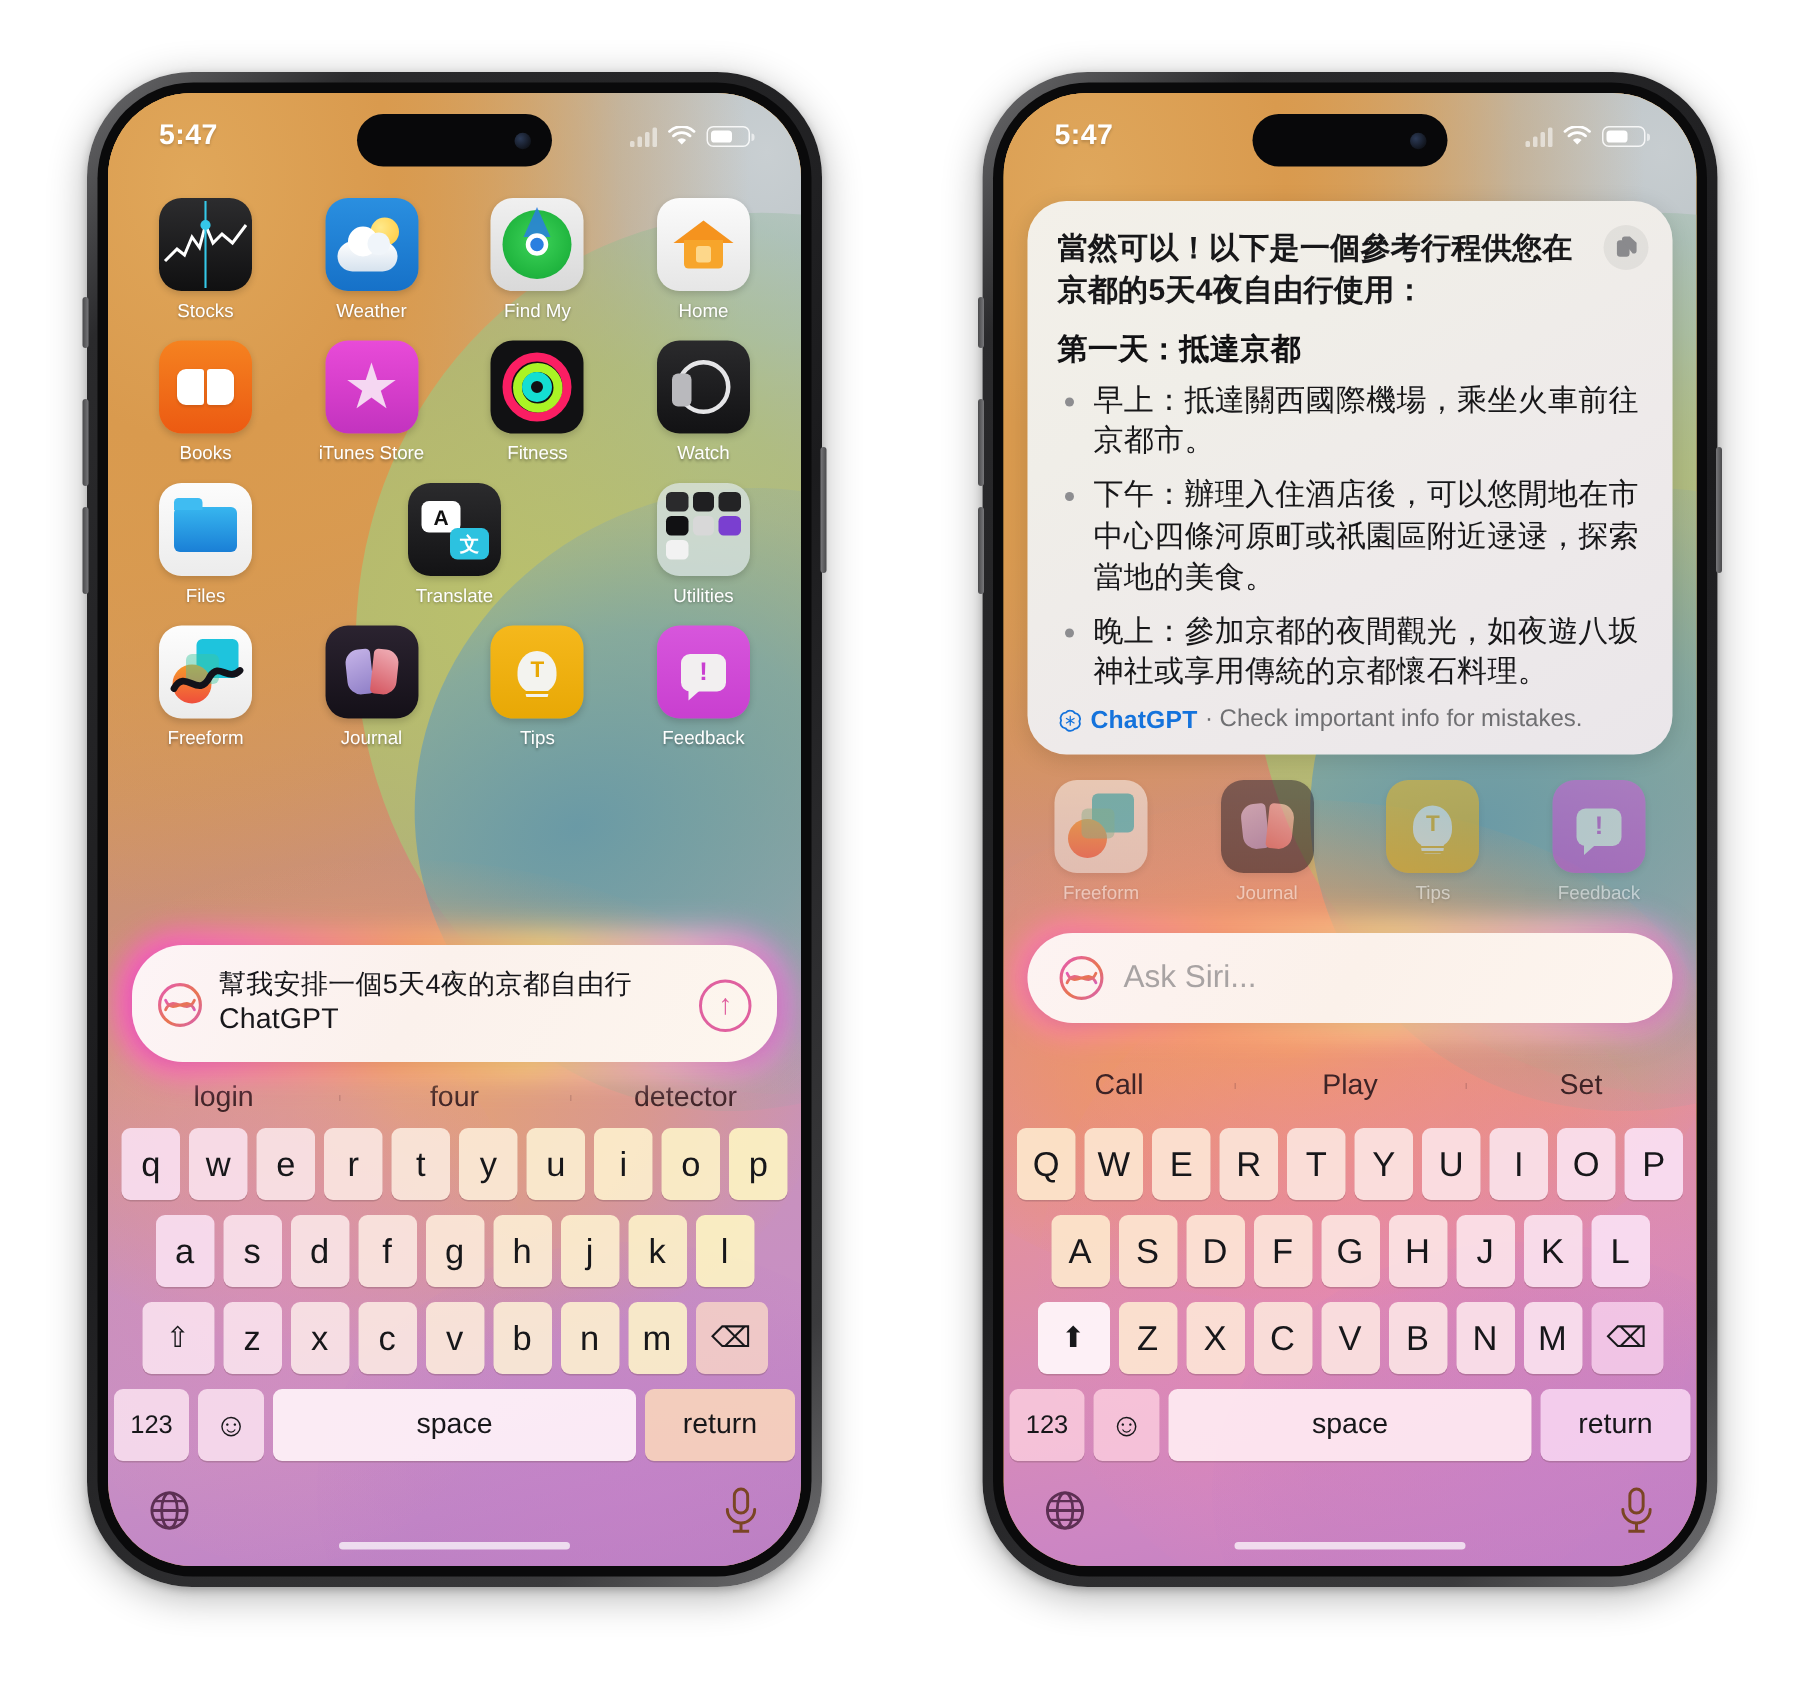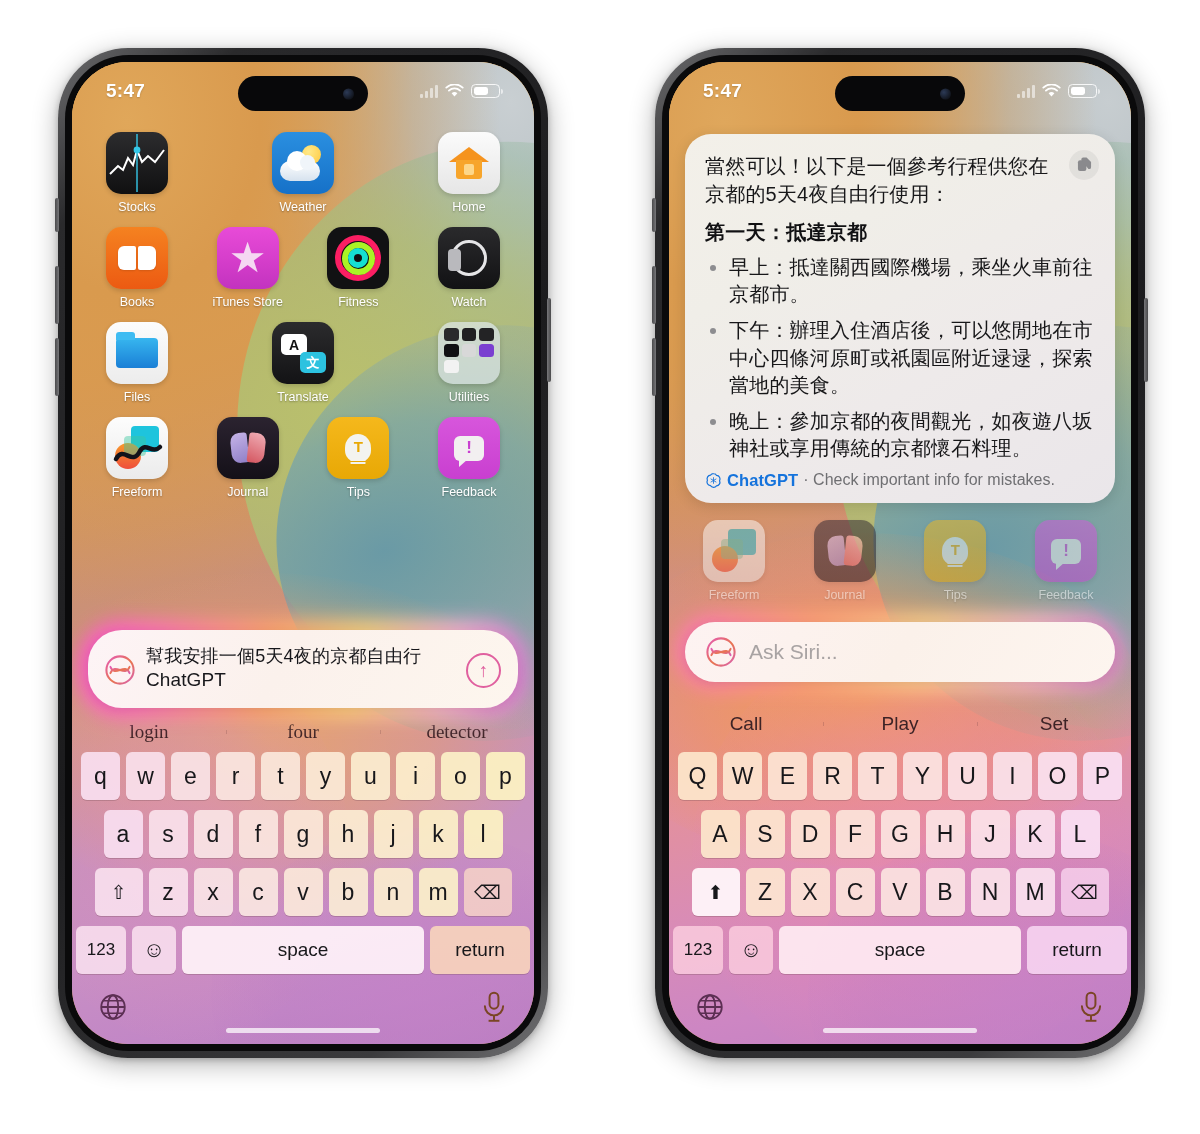--- a/index.html
+++ b/index.html
@@ -295,41 +295,41 @@
     border-radius: 26px;
     background: linear-gradient(150deg,#f3f0e9 0%,#f0eee8 30%,#eeeaea 62%,#eae6ea 100%);
     padding: 18px 18px 13px 20px;
     box-shadow: 0 3px 14px rgba(0,0,0,.13);
   }
   .gpt-copy {
     position: absolute; right: 16px; top: 16px; width: 30px; height: 30px;
     border-radius: 50%; background: rgba(0,0,0,.055);
     display: flex; align-items: center; justify-content: center;
   }
-  .gpt-intro { font-size: 20px; line-height: 1.42; color: #171719; padding-right: 34px; letter-spacing: .2px; }
+  .gpt-intro { font-size: 20px; line-height: 1.42; color: #171719; padding-right: 34px; letter-spacing: .2px; font-weight: bold; }
   .gpt-h { font-size: 20px; font-weight: 700; color: #111113; margin-top: 10px; letter-spacing: .3px; }
   .gpt-ul { list-style: none; margin-top: 8px; }
   .gpt-li {
     position: relative; padding-left: 24px; margin-bottom: 8px;
     font-size: 20px; line-height: 1.38; color: #171719; letter-spacing: .2px;
   }
   .gpt-li::before {
     content: ''; position: absolute; left: 5px; top: 11px;
     width: 6px; height: 6px; border-radius: 50%; background: #8d8d90;
   }
   .gpt-foot { display: flex; align-items: center; gap: 5px; margin-top: 6px; }
   .gpt-brand { color: #1573dc; font-weight: 700; font-size: 16.5px; letter-spacing: .1px; }
   .gpt-note { color: #6f6f72; font-size: 16px; }
 
   
   .predict {
     position: absolute; left: 0; right: 0; height: 44px; z-index: 20;
     display: flex; align-items: center;
   }
-  #predict-1 { top: 648px; font-family: Liberation Serif, serif; }
+  #predict-1 { top: 648px; }
   #predict-2 { top: 640px; }
   .pred-cell {
     flex: 1; display: flex; align-items: center; justify-content: center;
     font-size: 19px; color: #3d2326; position: relative;
   }
   .pred-cell + .pred-cell::before {
     content: ''; position: absolute; left: 0; top: 9px; bottom: 9px;
     width: 1px; background: rgba(90,50,60,.22);
   }
 
@@ -420,20 +420,29 @@
                 </svg>
             </div>
             <div class="app-label">Stocks</div>
           </div>
           <div class="app">
             <div class="app-icon ic-weather">
                 <div class="sun"></div>
                 <div class="cloud"></div>
               </div>
             <div class="app-label">Weather</div>
+          </div>
+          <div class="app">
+            <div class="app-icon ic-findmy">
+                <div class="disc">
+                  <div class="beam"></div>
+                  <div class="dot"></div>
+                </div>
+              </div>
+            <div class="app-label">Find My</div>
           </div>
           <div class="app">
             <div class="app-icon ic-home">
                 <div class="h">
                   <div class="roof"></div>
                   <div class="body"></div>
                   <div class="win"></div>
                 </div>
               </div>
             <div class="app-label">Home</div>

